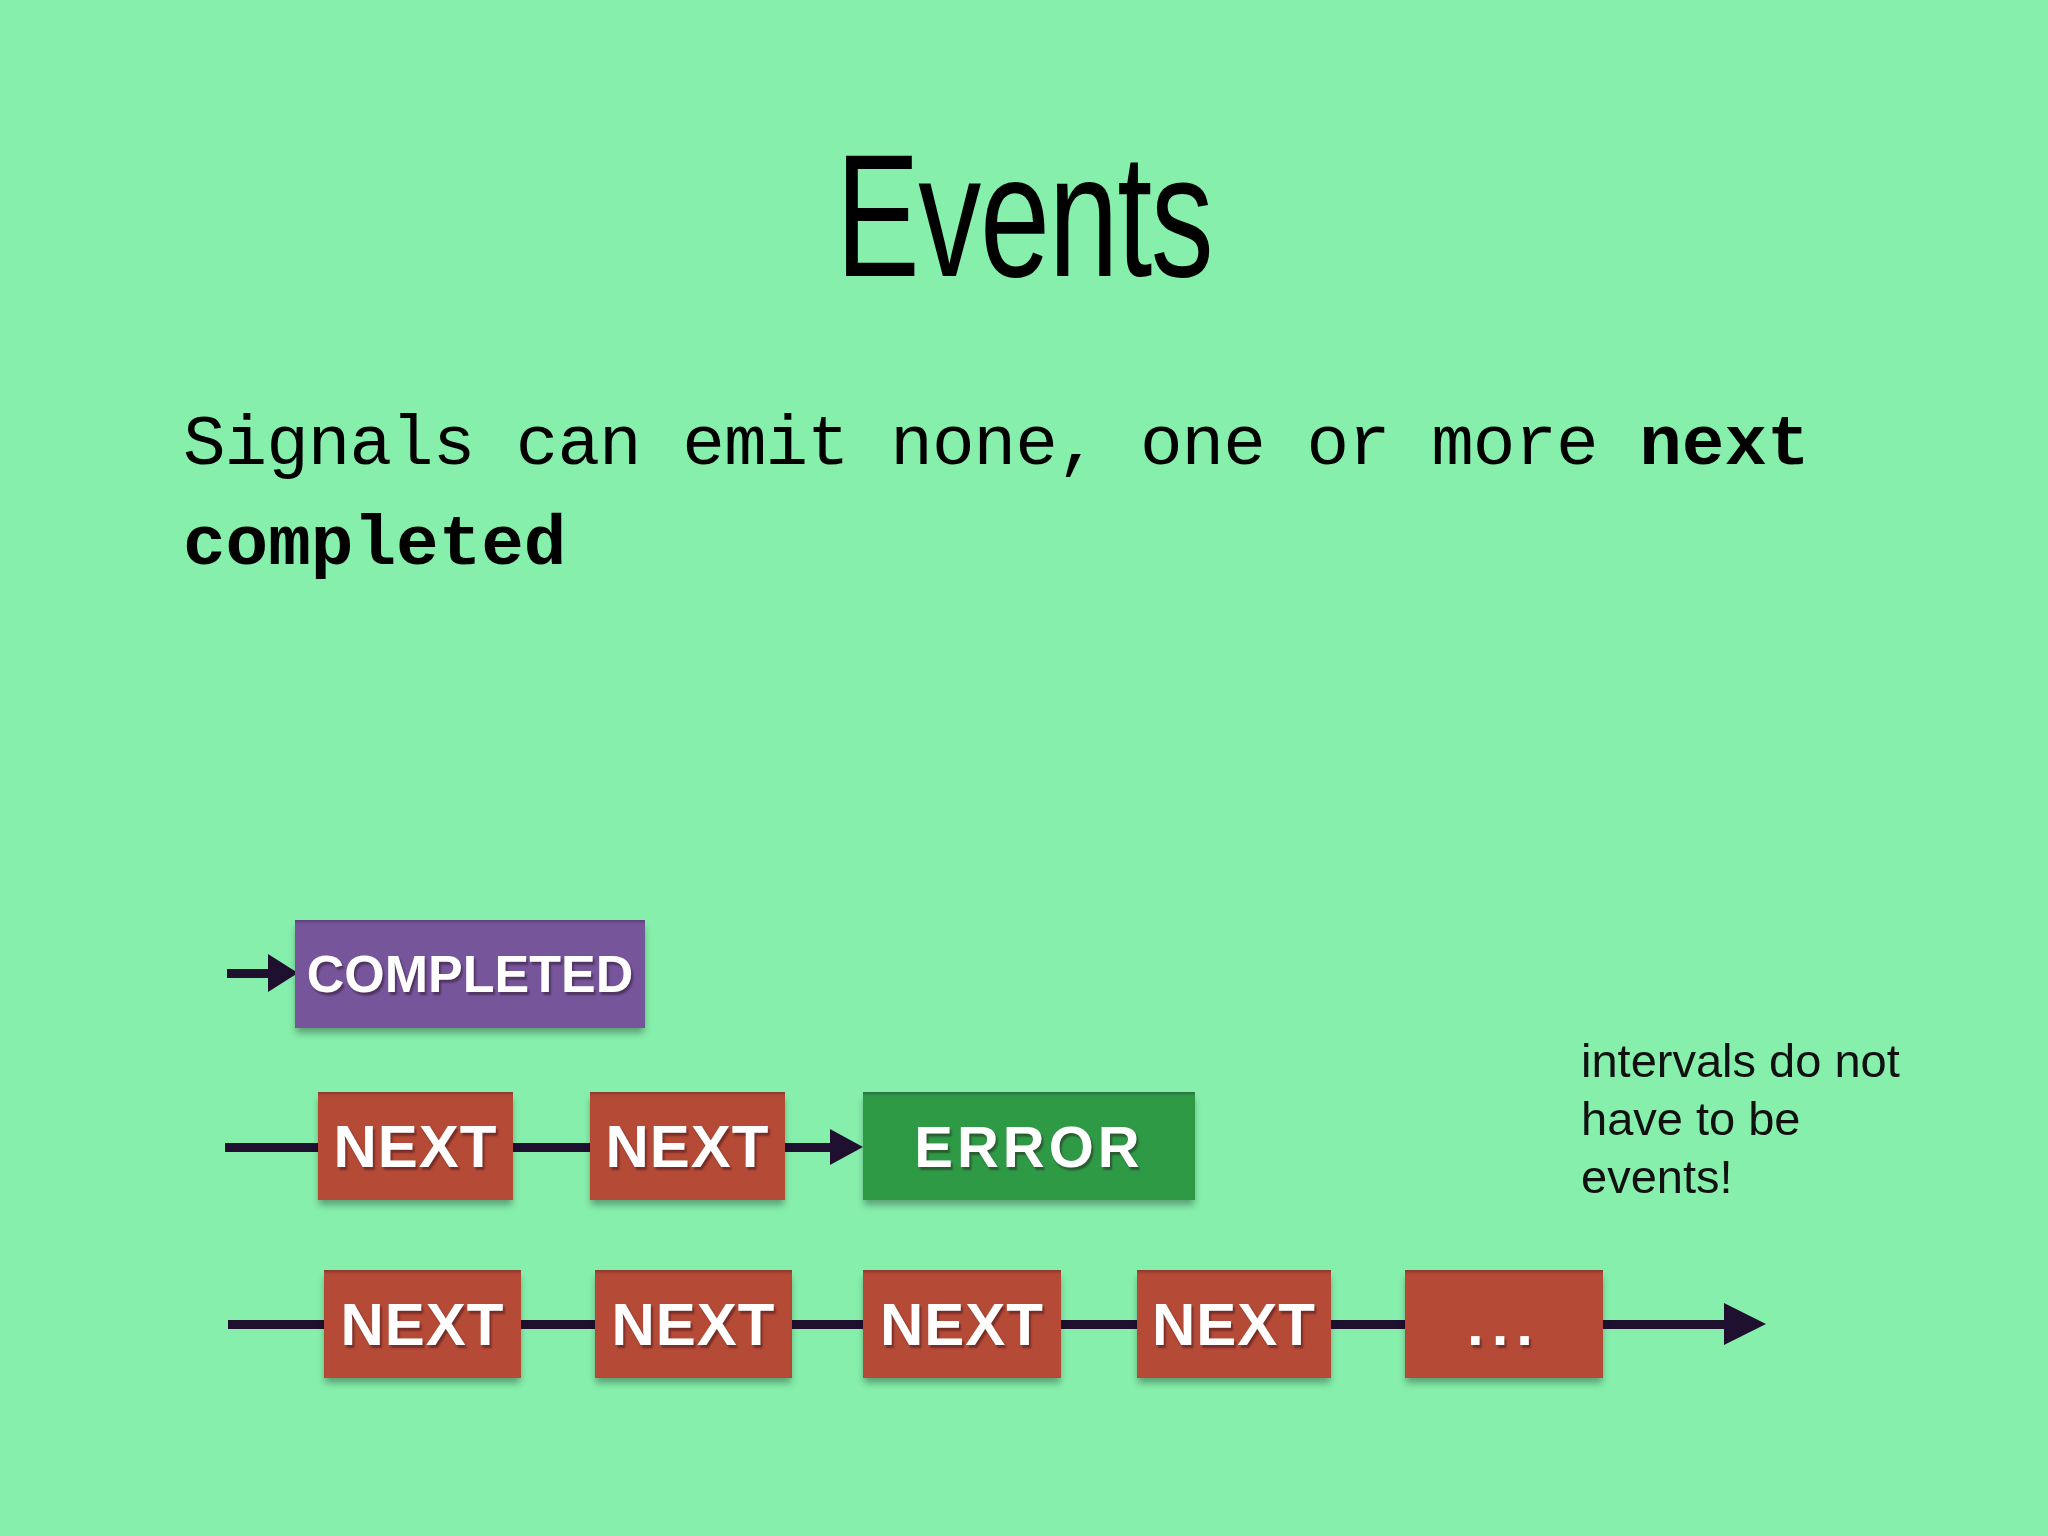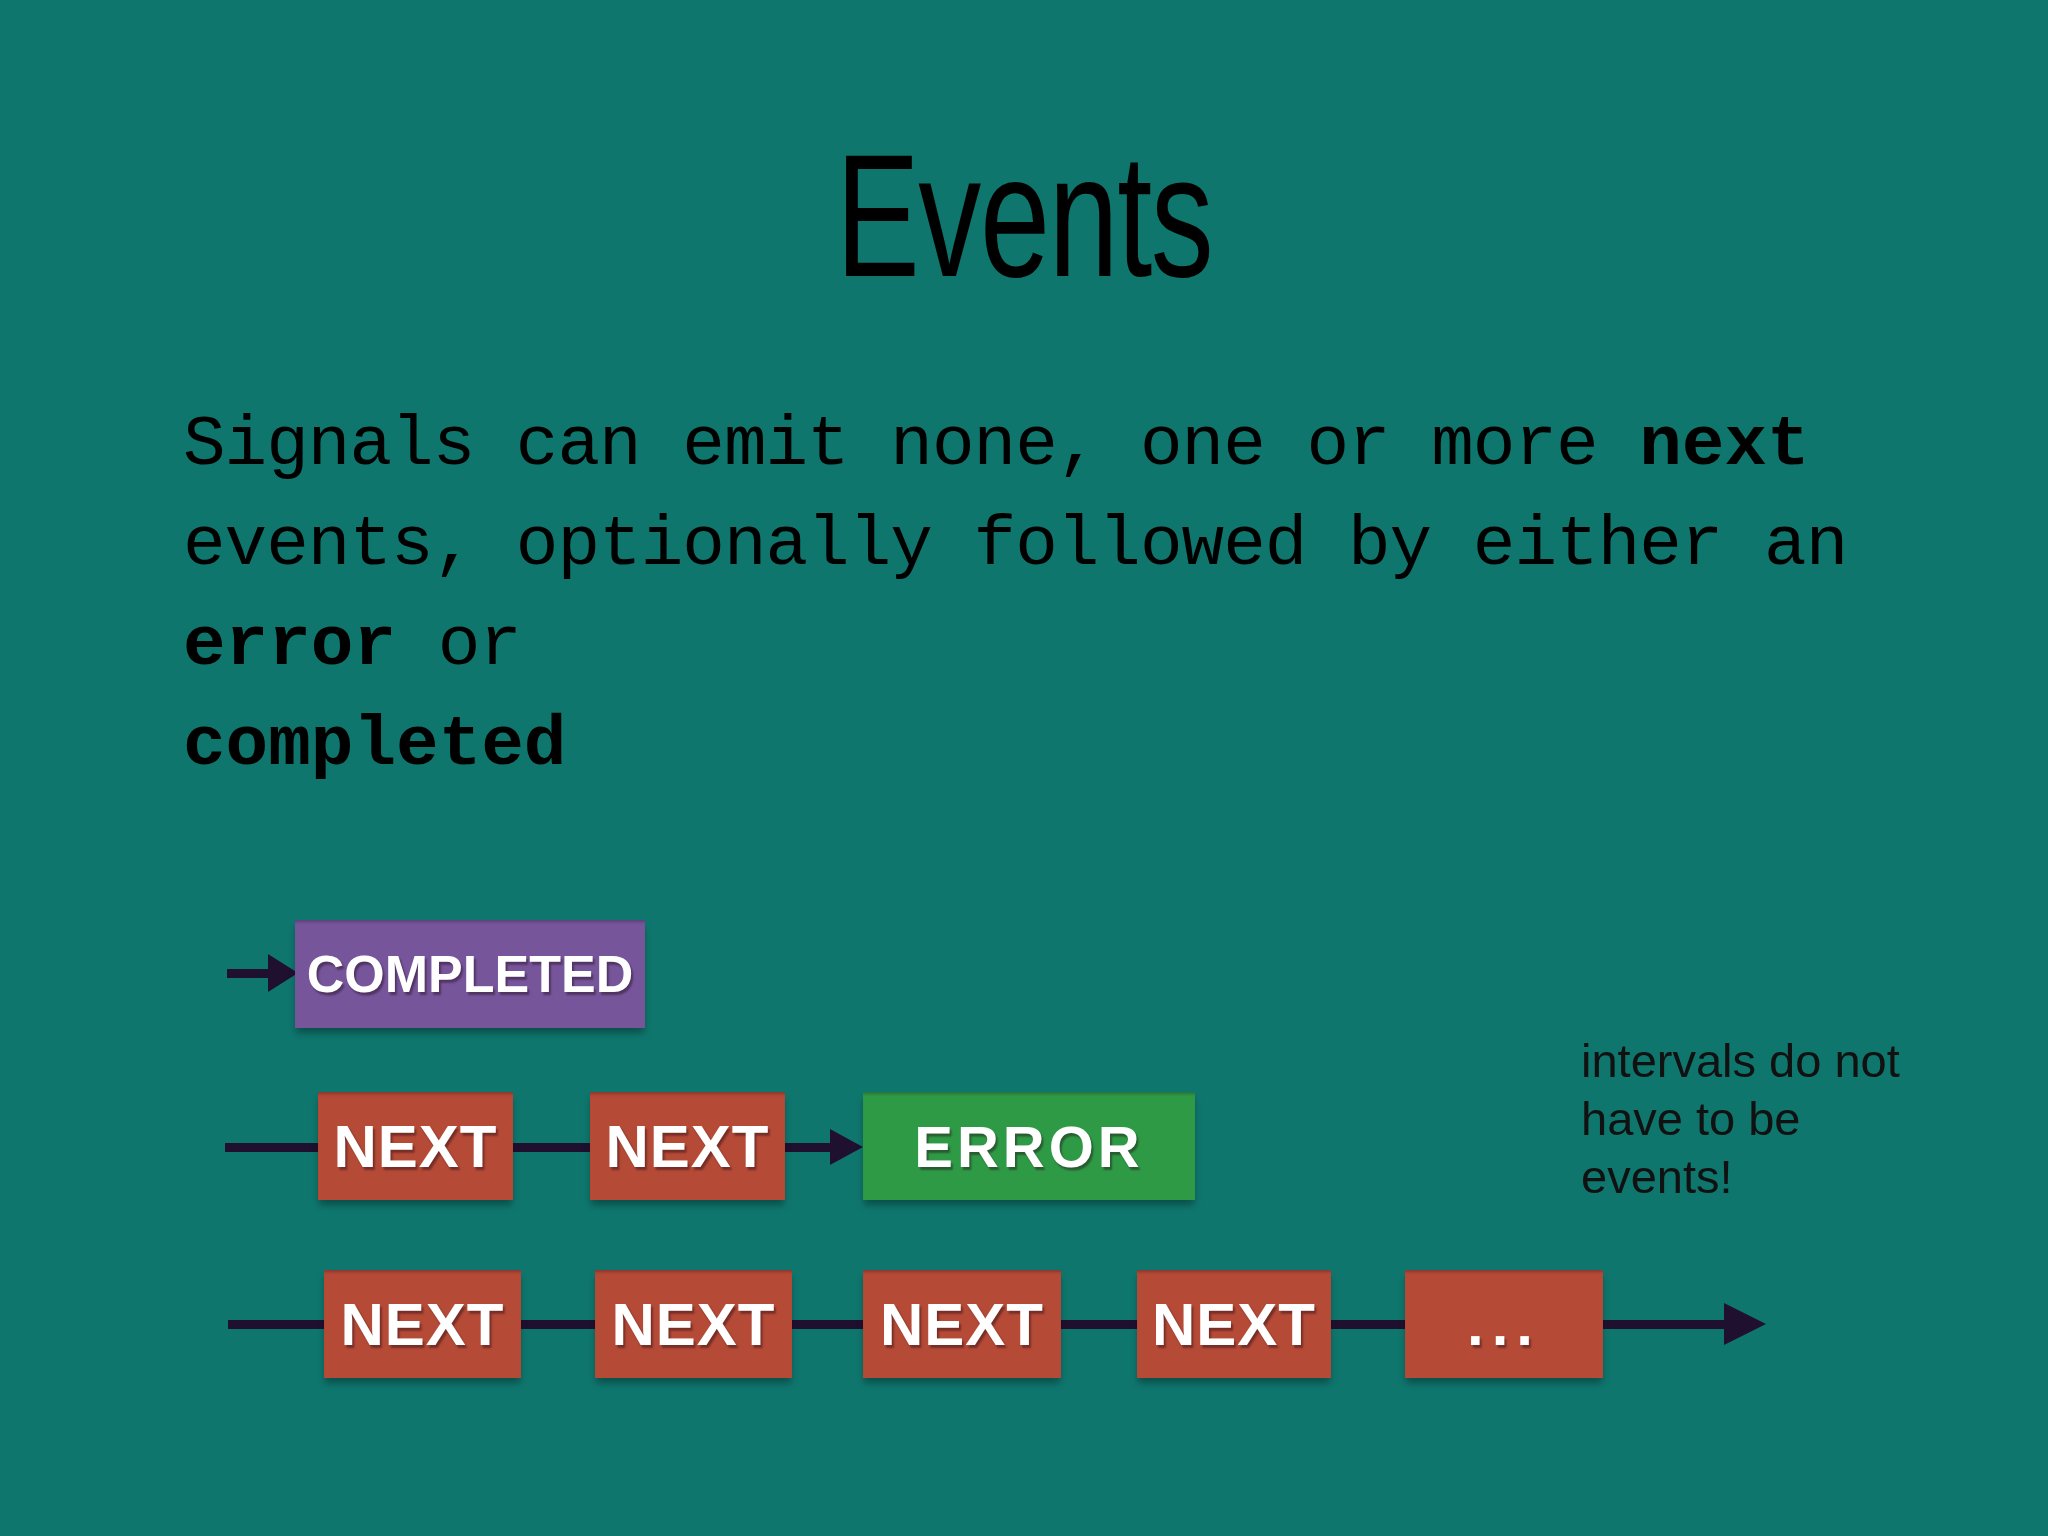--- a/index.html
+++ b/index.html
@@ -1,19 +1,19 @@
 <!DOCTYPE html>
 <html><head>
 <meta charset="utf-8">
 <style>
   html,body{margin:0;padding:0;background:#ffffff;}
   .slide{
     position:relative;
     width:2048px;height:1536px;
-    background:#0f766e;
+    background:#86efac;
     font-family:"Liberation Sans", sans-serif;
     overflow:hidden;
   }
   .title{
     position:absolute;
     top:128px;left:0;width:100%;
     margin:0;
     text-align:center;
     font-size:175px;
     font-weight:300;
@@ -81,21 +81,20 @@
 </style>
 </head>
 <body>
 
 <div class="slide">
 
   <h1 class="title">Events</h1>
 
   <div class="para">
     <div><span>Signals can emit none, one or more </span><b>next</b></div>
-    <div><span>events, optionally followed by either an </span><b>error</b><span> or</span></div>
     <div><b>completed</b></div>
   </div>
 
   <div class="tline" style="left:227px;top:969px;width:45px;"></div>
   <div class="ahead" style="left:268px;top:954px;border-width:19px 0 19px 30px;"></div>
   <div class="ebox purple lbl-completed" style="left:295px;top:920px;width:350px;">
     <span>COMPLETED</span>
   </div>
 
   <div class="tline" style="left:225px;top:1143px;width:607px;"></div>

